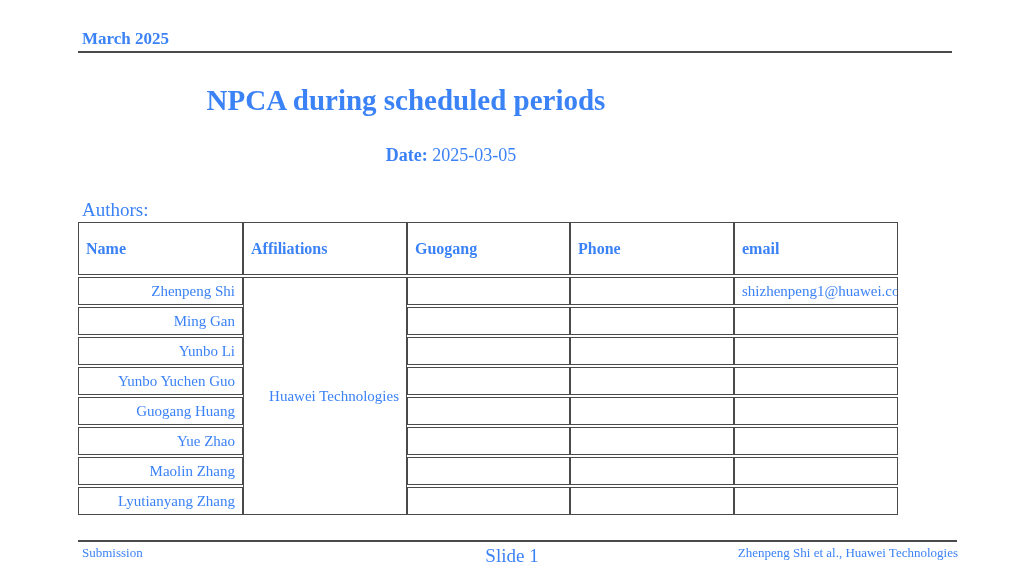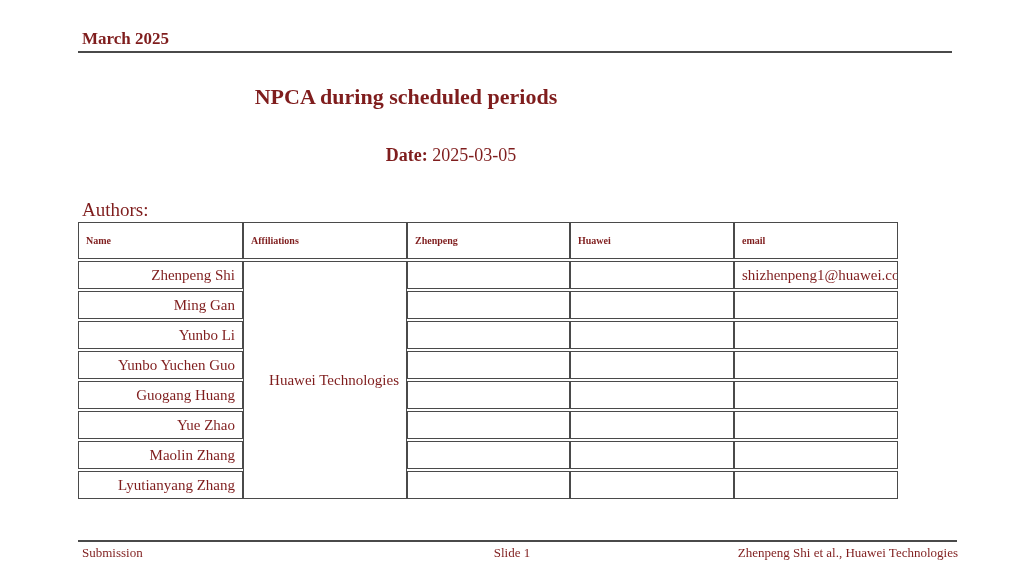--- a/index.html
+++ b/index.html
@@ -1,35 +1,35 @@
 <!DOCTYPE html>
 <html><head>
 <meta charset="utf-8">
 <style>
   html, body { margin: 0; padding: 0; background: #ffffff; }
   .slide {
     position: relative;
     width: 1024px;
     height: 576px;
     background: #ffffff;
-    color: #7f1d1d;
+    color: #3b82f6;
     font-family: "Liberation Serif", "DejaVu Serif", serif;
     overflow: hidden;
   }
   .abs { position: absolute; }
 
   
   .hdr-left  { left: 82px;  top: 29px; font-size: 17px; font-weight: bold; }
   .hdr-right { right: 72px; top: 29px; font-size: 17px; font-weight: bold; }
   .hdr-rule  { left: 78px; top: 51px; width: 874px; height: 0; border-top: 2px solid #4a4a4a; }
 
   
   .title {
     left: 0; top: 84px; width: 812px;
-    text-align: center; font-size: 22px; font-weight: bold;
+    text-align: center; font-size: 29px; font-weight: bold;
   }
   .date-line { left: 0; top: 145px; width: 902px; text-align: center; font-size: 18px; }
   .date-line .b { font-weight: bold; }
   .authors-label { left: 82px; top: 182px; font-size: 19px; margin-top: 17px; }
 
   
   table.authors {
     position: absolute;
     left: 78px; top: 220px;
     width: 820px;
@@ -37,33 +37,33 @@
     border-collapse: separate;
     border-spacing: 0 2px;
   }
   table.authors th, table.authors td {
     border: 1px solid #4a4a4a;
     background: #ffffff;
     overflow: hidden;
     white-space: nowrap;
   }
   table.authors th {
-    font-size: 10px; font-weight: bold; text-align: left;
-    padding: 6px 7px; height: 23px; vertical-align: middle;
+    font-size: 16px; font-weight: bold; text-align: left;
+    padding: 14px 7px; height: 23px; vertical-align: middle;
   }
   table.authors td {
     font-size: 15px; padding: 1px 7px; height: 24px; vertical-align: middle; text-align: right;
   }
   td.affil-cell { vertical-align: middle; padding-left: 10px; }
   td.email-cell { font-size: 11px; vertical-align: top; padding: 2px 4px; }
 
   
   .ftr-rule   { left: 78px; top: 540px; width: 879px; height: 0; border-top: 2px solid #4a4a4a; }
   .ftr-left   { left: 82px;  top: 545px; font-size: 13px; }
-  .ftr-center { left: 0; top: 545px; width: 1024px; text-align: center; font-size: 13px; }
+  .ftr-center { left: 0; top: 545px; width: 1024px; text-align: center; font-size: 19px; }
   .ftr-right  { right: 66px; top: 545px; font-size: 13px; }
 </style>
 </head>
 <body>
 
 <div class="slide">
 
   <div class="abs hdr-left">March 2025</div>
   <div class="abs hdr-rule"></div>
 
@@ -81,22 +81,22 @@
       <col style="width:165px">
         <col style="width:164px">
         <col style="width:163px">
         <col style="width:164px">
         <col style="width:164px">
     </colgroup>
     <thead>
       <tr>
         <th>Name</th>
         <th>Affiliations</th>
-        <th>Zhenpeng</th>
-        <th>Huawei</th>
+        <th>Guogang</th>
+        <th>Phone</th>
         <th>email</th>
       </tr>
     </thead>
     <tbody>
       <tr>
         <td>Zhenpeng Shi</td>
         <td class="affil-cell" rowspan="8">Huawei Technologies</td>
         <td></td>
         <td></td>
         <td class="email-cell">shizhenpeng1@huawei.com</td>

